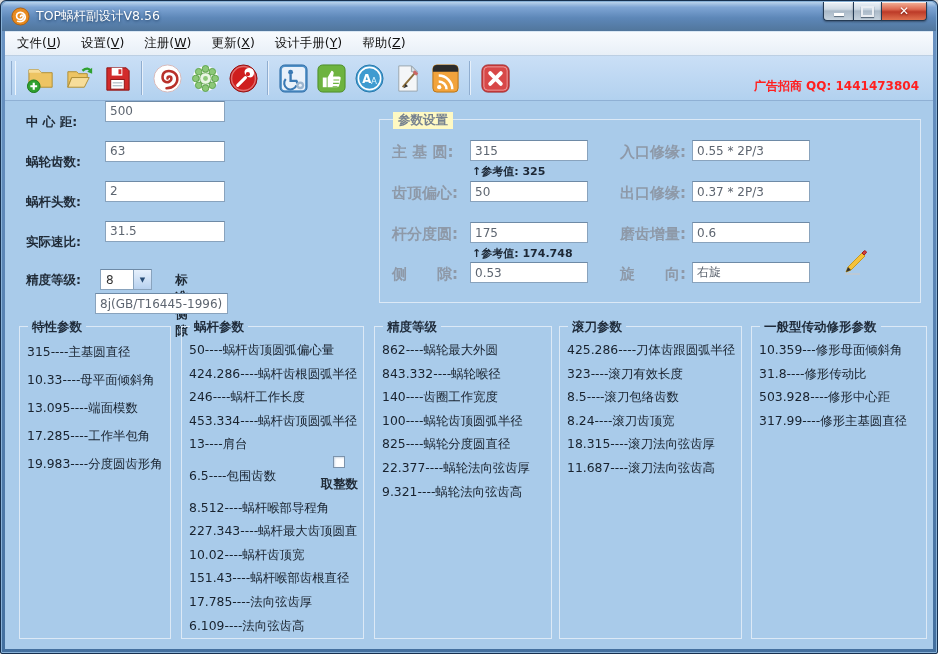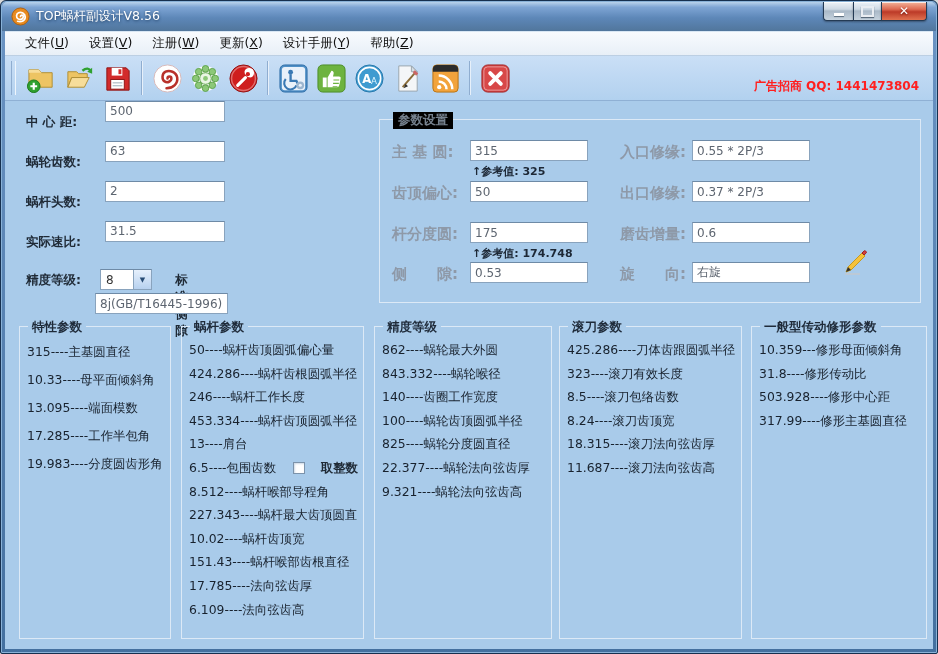--- a/index.html
+++ b/index.html
@@ -24,21 +24,21 @@
   .wbtn-min{width:30px;border-radius:0 0 0 4px;border-right:none;}
   .wbtn-max{width:28px;border-right:none;}
   .wbtn-close{width:46px;border-radius:0 0 4px 0;
     background:linear-gradient(#f3b49b 0%,#dd6a52 40%,#bc3a28 55%,#e0714f 100%);}
   .glyph-min{width:10px;height:3px;background:#fff;margin-top:7px;box-shadow:0 1px 1px #5a6b7c;}
   .glyph-max{width:9px;height:7px;border:2px solid #e9edf2;box-shadow:0 1px 1px #5a6b7c;}
   .glyph-close{color:#fff;font-size:12px;font-weight:bold;text-shadow:0 1px 2px #6e1408;line-height:1;}
   
   .app-body{position:absolute;top:30px;left:4px;right:4px;bottom:4px;background:#a9cbea;
     display:flex;flex-direction:column;overflow:hidden;}
-  .menubar{height:25px;box-sizing:border-box;display:flex;align-items:center;padding-left:10px;
+  .menubar{height:25px;box-sizing:border-box;display:flex;align-items:center;padding-left:2px;
     background:linear-gradient(#f8fbfe,#e8eff7);border-top:1px solid #d9e7f4;border-bottom:1px solid #bccfe3;}
   .menu-item{font-size:12.5px;color:#111;padding:3px 10px;cursor:default;}
   .menu-item u{text-decoration:underline;}
   .toolbar{height:45px;box-sizing:border-box;display:flex;align-items:center;padding-left:6px;
     background:linear-gradient(#cadff6,#b2d1ef);border-bottom:1px solid #8fb0d4;}
   .tgrip{width:3px;height:34px;border-left:1px solid #8fadd0;border-right:1px solid #eef5fc;margin-right:6px;}
   .ticon{width:34px;height:34px;display:flex;align-items:center;justify-content:center;margin:0 2px;}
   .ticon svg{width:31px;height:31px;}
   .tsep{width:1px;height:34px;background:#8fadd0;border-right:1px solid #e7f0fa;margin:0 5px;}
   .ad-text{margin-left:auto;align-self:flex-end;padding:0 14px 5px 0;
@@ -59,35 +59,35 @@
     background:linear-gradient(#e6f0fc,#b7d1ef);border-left:1px solid #89a3bd;font-size:7px;color:#274b74;}
   .checkline{position:absolute;left:155px;top:3px;display:flex;align-items:center;gap:4px;}
   .cb{width:13px;height:13px;box-sizing:border-box;background:#fff;border:1px solid #5a7da3;
     box-shadow:inset 1px 1px 2px #cdd9e6;display:flex;align-items:center;justify-content:center;
     font-size:11px;line-height:1;color:#173c66;font-weight:bold;}
   .cb-label{font-size:12.5px;font-weight:600;color:#1f2a36;}
   .gb-field{position:absolute;left:90px;top:192px;width:133px;}
   
   .pgroup{position:absolute;left:374px;top:18px;width:542px;height:184px;box-sizing:border-box;
     border:1px solid #dce9f6;}
-  .pgroup-title{position:absolute;top:-8px;left:13px;background:#000000;padding:0 5px;
+  .pgroup-title{position:absolute;top:-8px;left:13px;background:#fef9c3;padding:0 5px;
     font-size:12.5px;font-weight:600;color:#76828f;}
   .prow-label{position:absolute;font-size:15px;color:#8e99a8;font-weight:600;}
   .pgroup .tinput{position:absolute;width:118px;}
   .phint{position:absolute;font-size:11px;font-weight:bold;color:#1d2836;}
   .pencil{position:absolute;left:460px;top:126px;width:32px;height:32px;}
   
   .rbox{position:absolute;top:225px;height:313px;box-sizing:border-box;border:1px solid #dce9f6;}
   .rbox-title{position:absolute;top:-8px;left:8px;background:#a9cbea;padding:0 4px;
     font-size:12.5px;font-weight:700;color:#1f2b3a;white-space:nowrap;}
   .rlist{padding:11px 0 0 7px;}
   .ritem{font-size:12.4px;color:#18222e;line-height:23.6px;white-space:nowrap;overflow:hidden;
     display:flex;align-items:center;}
   .rbox-0 .ritem{line-height:28px;}
-  .inline-check{margin-left:auto;display:flex;align-items:center;gap:16px;padding-right:5px;}
+  .inline-check{margin-left:auto;display:flex;align-items:center;gap:4px;padding-right:5px;flex-direction:column;}
   .inline-check .cb{width:12px;height:12px;border-color:#7c93ab;}
   .inline-check .cb-label{font-weight:600;font-size:12.4px;}
 </style>
 </head>
 <body>
 
 <div class="window">
   <div class="titlebar">
     <span class="app-icon">
       <svg viewBox="0 0 20 20">

